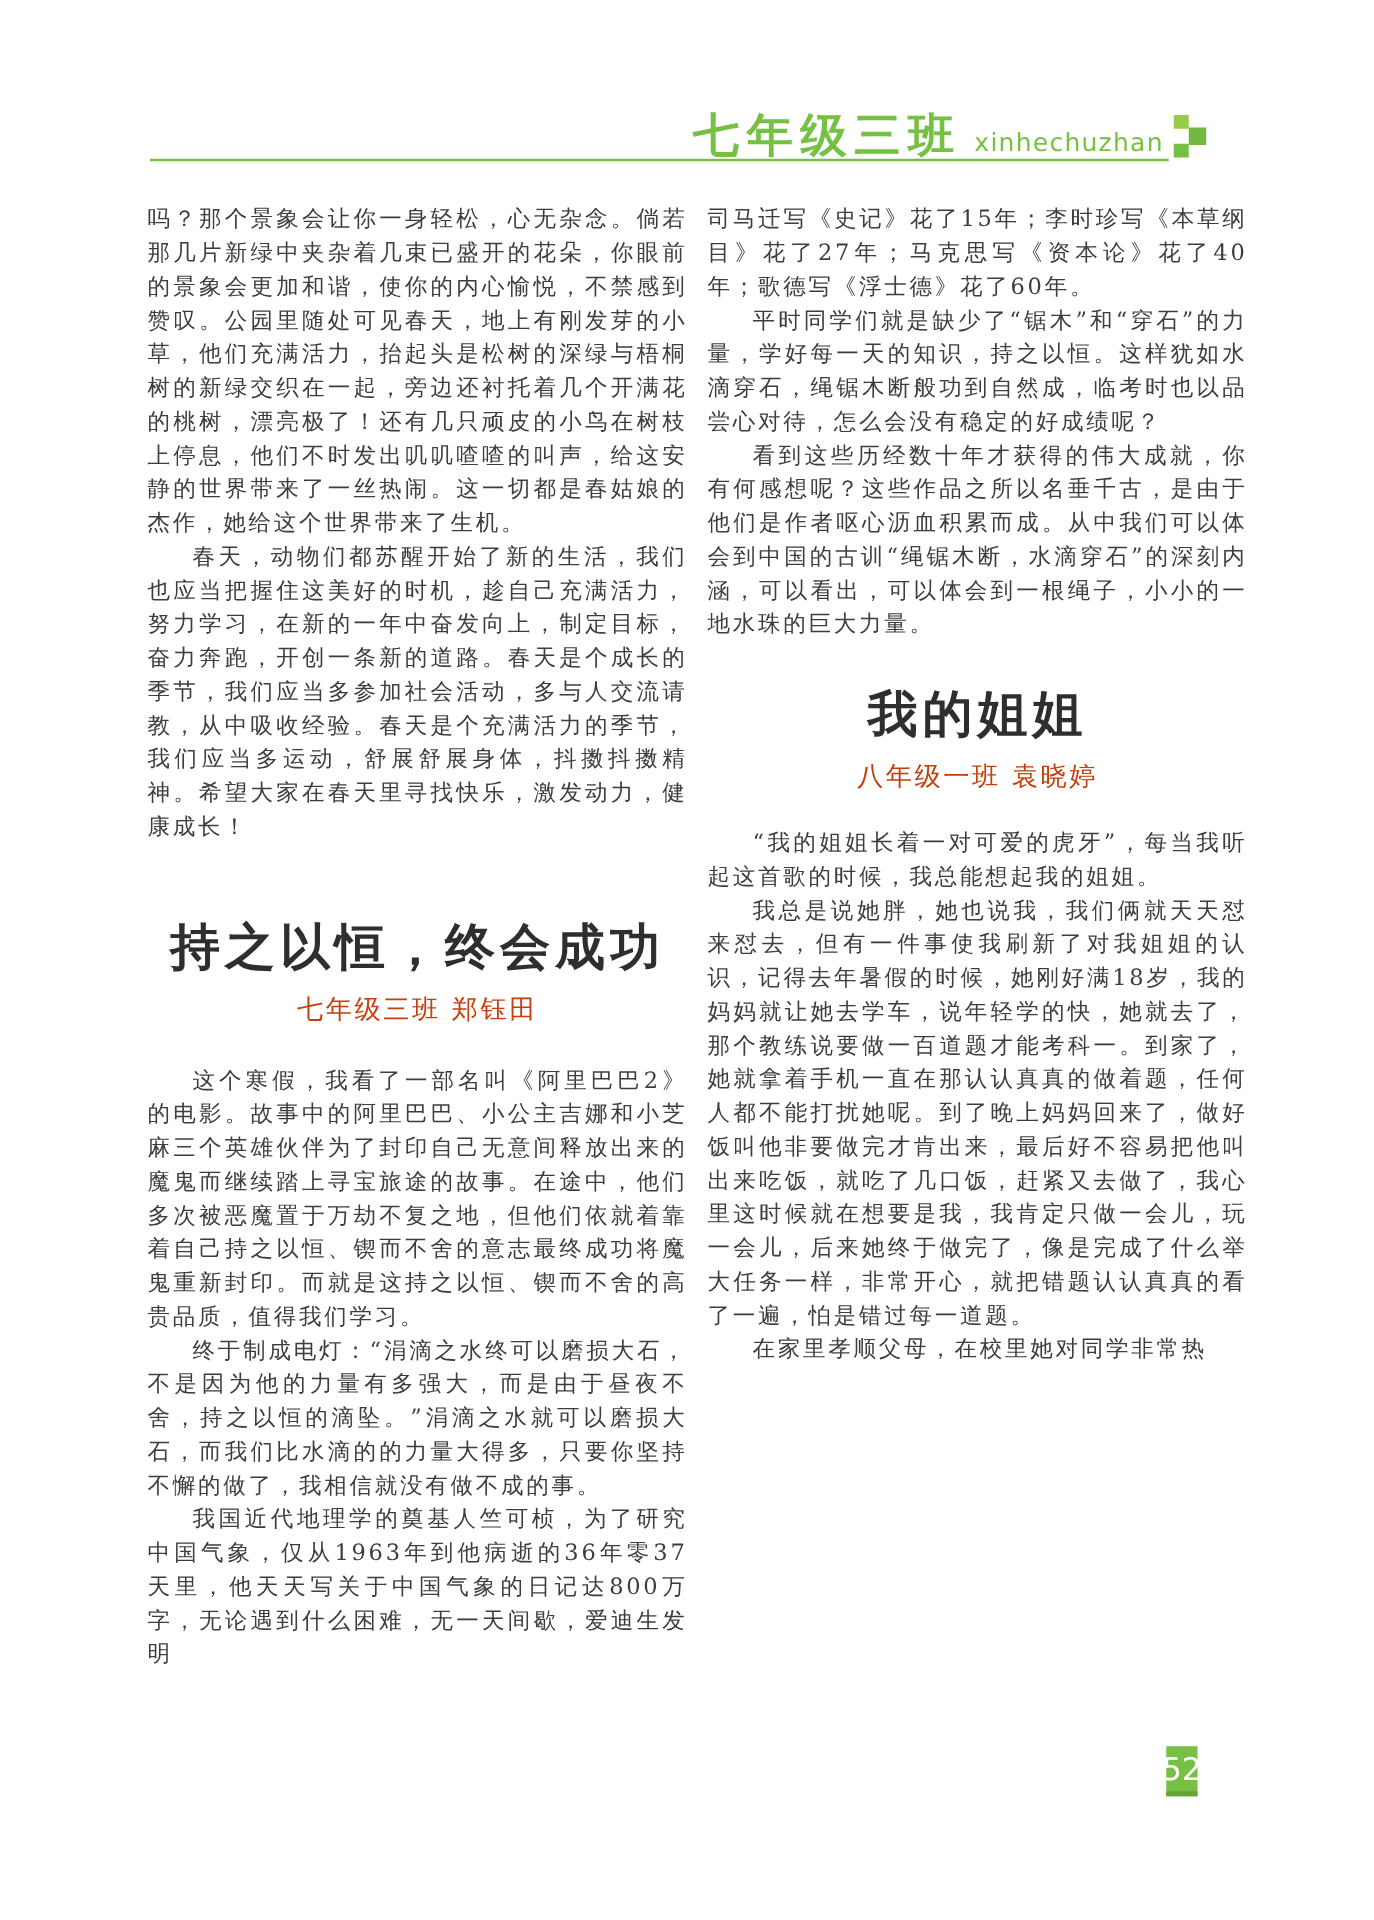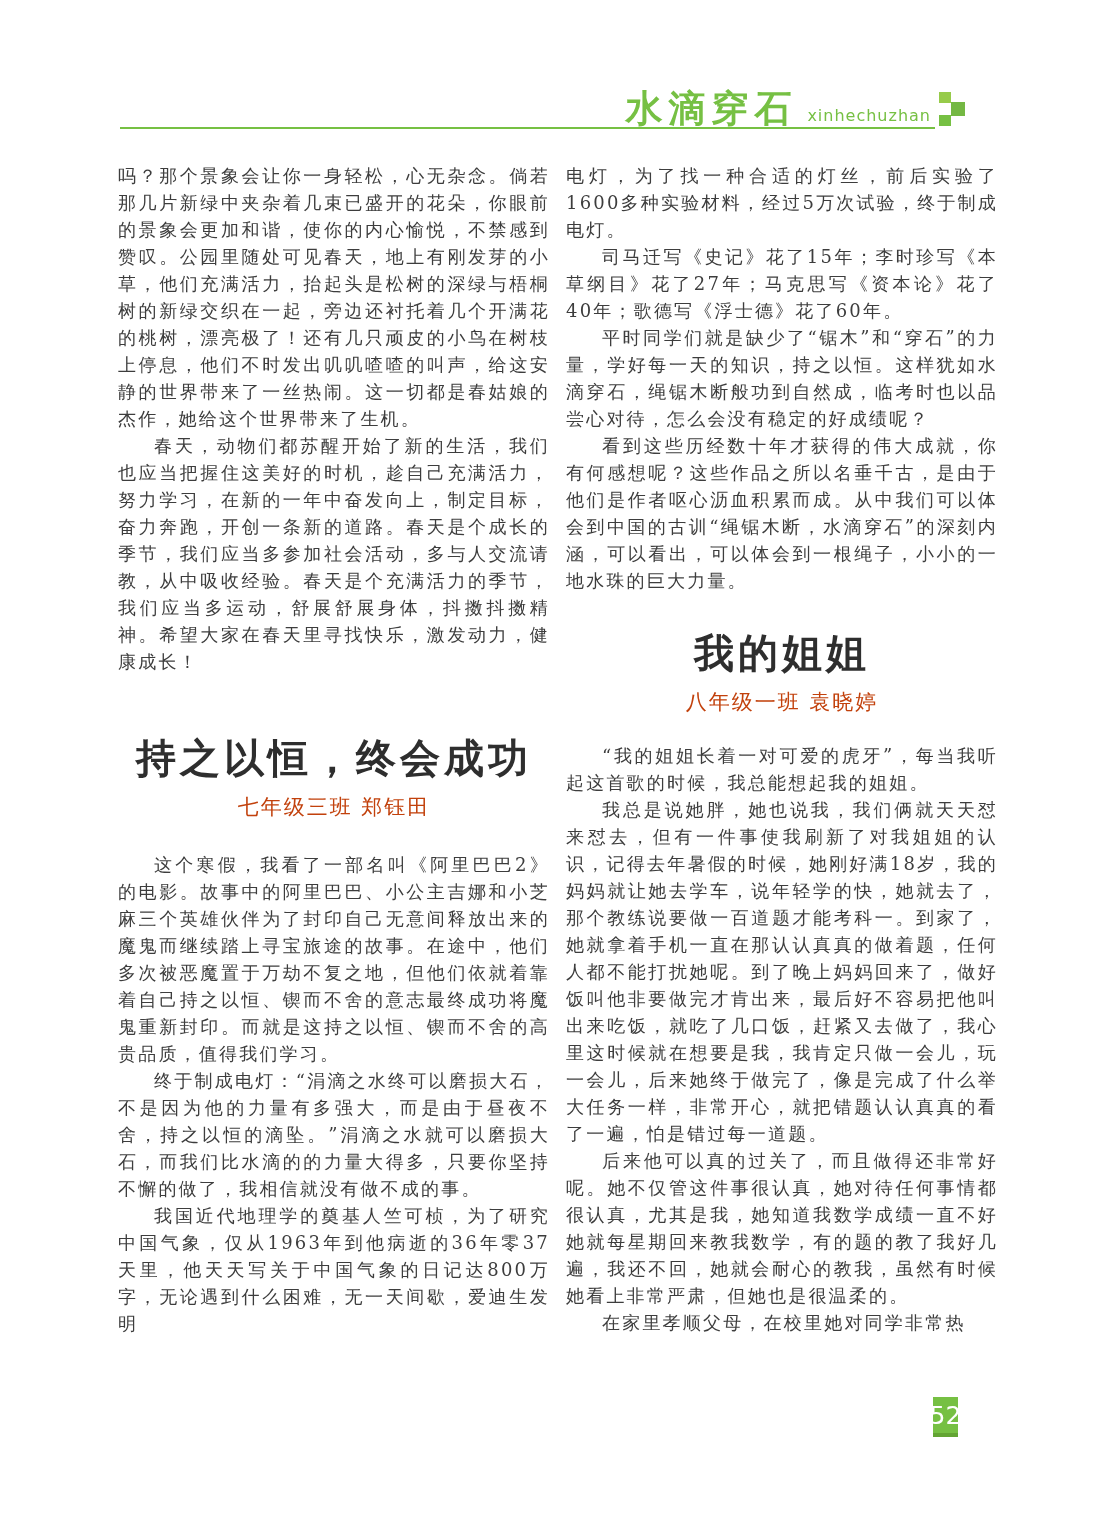--- a/index.html
+++ b/index.html
@@ -19,21 +19,21 @@
     position:absolute;right:168px;top:84px;
     display:flex;align-items:baseline;gap:10px;white-space:nowrap;
   }
   .logo-cn{
     font-family:"DejaVu Sans","Liberation Sans",sans-serif;
     font-weight:bold;font-size:37px;letter-spacing:6px;
     color:var(--accent,#76c043);
   }
   .logo-en{
     font-family:"DejaVu Sans","Liberation Sans",sans-serif;
-    font-size:16px;letter-spacing:1px;color:var(--accent,#76c043);
+    font-size:20px;letter-spacing:1px;color:var(--accent,#76c043);
   }
   .logo-squares{position:absolute;left:939px;top:92px;width:30px;height:38px;}
   .sq{position:absolute;display:block;}
   .sq1{left:0;top:0;width:12px;height:11px;background:var(--accent-light,#97cb4a);}
   .sq2{left:12px;top:10px;width:14px;height:14px;background:var(--accent-dark,#74b843);}
   .sq3{left:0;top:23px;width:12px;height:11px;background:var(--accent,#86c34a);}
 
   
   .col{position:absolute;top:162px;width:432px;}
   .col-left{left:118px;}
@@ -65,21 +65,21 @@
     font-family:"DejaVu Sans","Liberation Sans",sans-serif;
     font-size:25px;display:flex;align-items:center;justify-content:center;
   }
 </style>
 </head>
 <body>
 
 <div class="page">
 
   <div class="logo">
-    <span class="logo-cn">水滴穿石</span>
+    <span class="logo-cn">七年级三班</span>
     <span class="logo-en">xinhechuzhan</span>
   </div>
   <div class="header-rule"></div>
   <div class="logo-squares">
     <span class="sq sq1"></span>
     <span class="sq sq2"></span>
     <span class="sq sq3"></span>
   </div>
 
   <div class="col col-left">
@@ -95,34 +95,32 @@
 
     <div class="text-block">
         <p class="para">这个寒假，我看了一部名叫《阿里巴巴2》的电影。故事中的阿里巴巴、小公主吉娜和小芝麻三个英雄伙伴为了封印自己无意间释放出来的魔鬼而继续踏上寻宝旅途的故事。在途中，他们多次被恶魔置于万劫不复之地，但他们依就着靠着自己持之以恒、锲而不舍的意志最终成功将魔鬼重新封印。而就是这持之以恒、锲而不舍的高贵品质，值得我们学习。</p>
         <p class="para">终于制成电灯：“涓滴之水终可以磨损大石，不是因为他的力量有多强大，而是由于昼夜不舍，持之以恒的滴坠。”涓滴之水就可以磨损大石，而我们比水滴的的力量大得多，只要你坚持不懈的做了，我相信就没有做不成的事。</p>
         <p class="para">我国近代地理学的奠基人竺可桢，为了研究中国气象，仅从1963年到他病逝的36年零37天里，他天天写关于中国气象的日记达800万字，无论遇到什么困难，无一天间歇，爱迪生发明</p>
       </div>
   </div>
 
   <div class="col col-right">
     <div class="text-block first-cont">
-        <p class="para">电灯，为了找一种合适的灯丝，前后实验了1600多种实验材料，经过5万次试验，终于制成电灯。</p>
         <p class="para">司马迁写《史记》花了15年；李时珍写《本草纲目》花了27年；马克思写《资本论》花了40年；歌德写《浮士德》花了60年。</p>
         <p class="para">平时同学们就是缺少了“锯木”和“穿石”的力量，学好每一天的知识，持之以恒。这样犹如水滴穿石，绳锯木断般功到自然成，临考时也以品尝心对待，怎么会没有稳定的好成绩呢？</p>
         <p class="para">看到这些历经数十年才获得的伟大成就，你有何感想呢？这些作品之所以名垂千古，是由于他们是作者呕心沥血积累而成。从中我们可以体会到中国的古训“绳锯木断，水滴穿石”的深刻内涵，可以看出，可以体会到一根绳子，小小的一地水珠的巨大力量。</p>
       </div>
 
     <div class="article-head head2">
       <div class="a-title">我的姐姐</div>
       <div class="byline">八年级一班 袁晓婷</div>
     </div>
 
     <div class="text-block">
         <p class="para">“我的姐姐长着一对可爱的虎牙”，每当我听起这首歌的时候，我总能想起我的姐姐。</p>
         <p class="para">我总是说她胖，她也说我，我们俩就天天怼来怼去，但有一件事使我刷新了对我姐姐的认识，记得去年暑假的时候，她刚好满18岁，我的妈妈就让她去学车，说年轻学的快，她就去了，那个教练说要做一百道题才能考科一。到家了，她就拿着手机一直在那认认真真的做着题，任何人都不能打扰她呢。到了晚上妈妈回来了，做好饭叫他非要做完才肯出来，最后好不容易把他叫出来吃饭，就吃了几口饭，赶紧又去做了，我心里这时候就在想要是我，我肯定只做一会儿，玩一会儿，后来她终于做完了，像是完成了什么举大任务一样，非常开心，就把错题认认真真的看了一遍，怕是错过每一道题。</p>
-        <p class="para">后来他可以真的过关了，而且做得还非常好呢。她不仅管这件事很认真，她对待任何事情都很认真，尤其是我，她知道我数学成绩一直不好她就每星期回来教我数学，有的题的教了我好几遍，我还不回，她就会耐心的教我，虽然有时候她看上非常严肃，但她也是很温柔的。</p>
         <p class="para">在家里孝顺父母，在校里她对同学非常热</p>
       </div>
   </div>
 
   <div class="page-number">52</div>
 
 </div>
 
 </body></html>

